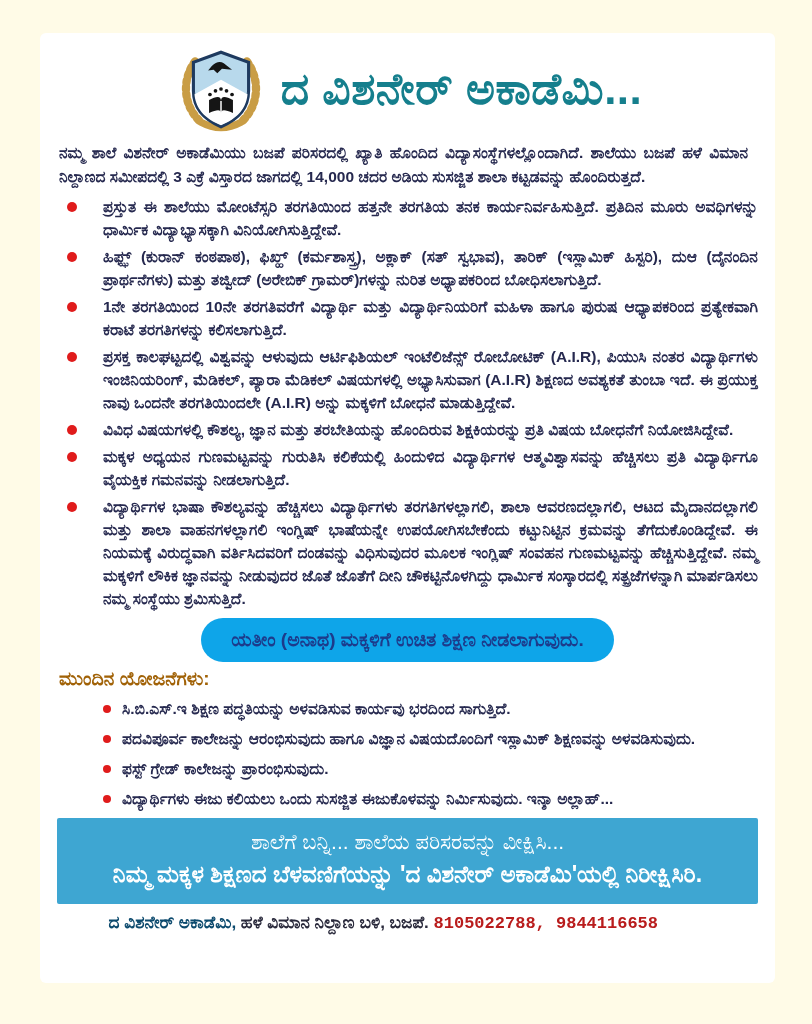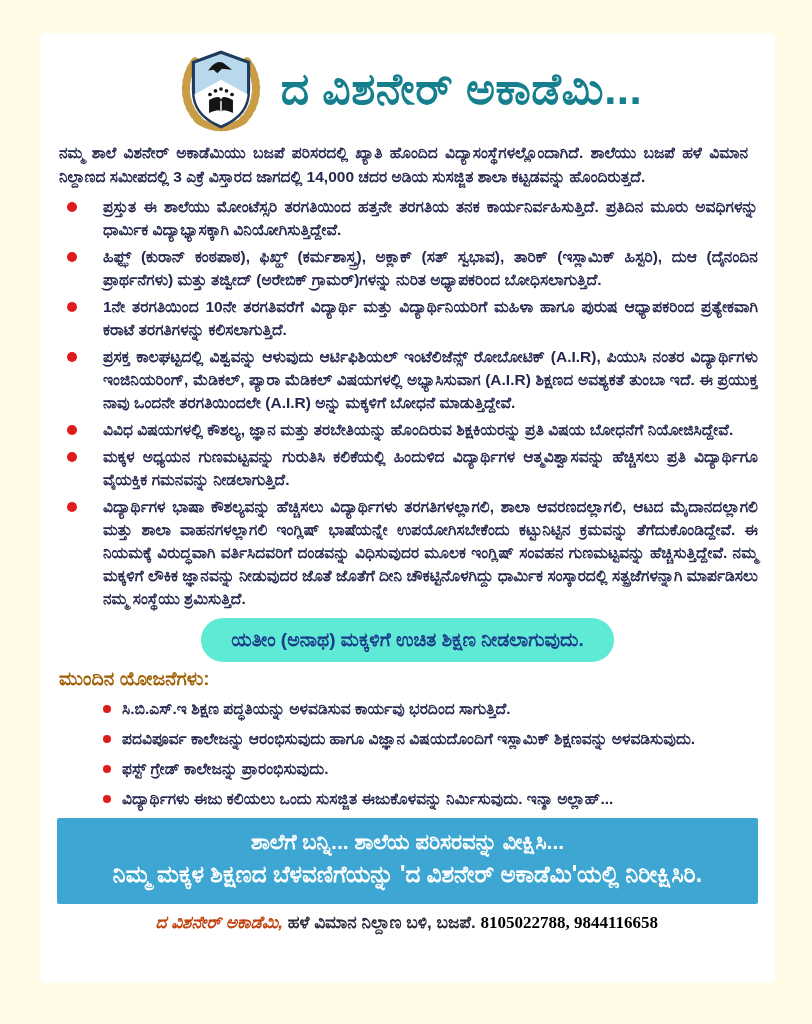--- a/index.html
+++ b/index.html
@@ -39,51 +39,51 @@
     width:10px;height:10px;border-radius:50%;
     background:#E01B1B;flex:none;margin-top:7px;
   }
   .bullets .btxt{
     font-size:15.5px;line-height:23px;font-weight:600;
     color:#26294F;text-align:justify;
   }
   
   .pill-wrap{text-align:center;margin:8px 0 6px 0;}
   .pill{
-    display:inline-block;background:#5eead4;color:#1D3B8B;
+    display:inline-block;background:#0ea5e9;color:#1D3B8B;
     font-weight:bold;font-size:19px;line-height:1;
     padding:12px 30px 13px 30px;border-radius:24px;
   }
   
   .plans-heading{
     color:#a16207;font-size:19px;font-weight:bold;margin:2px 0 8px 2px;
   }
   .plans li{display:flex;gap:11px;margin:0 0 8px 46px;}
   .plans .dot{
     width:8px;height:8px;border-radius:50%;
     background:#E01B1B;flex:none;margin-top:7px;
   }
   .plans .btxt{
     font-size:15.5px;line-height:22px;font-weight:600;color:#26294F;text-align:right;
   }
   
   .banner{
     background:#3EA6D2;color:#FFFFFF;text-align:center;
     margin:8px 0 0 0;padding:9px 6px 12px 6px;border-radius:2px;
   }
-  .banner .l1{font-size:21px;font-weight:bold;line-height:1.45;}
+  .banner .l1{font-size:21px;font-weight:normal;line-height:1.45;}
   .banner .l2{font-size:23px;font-weight:bold;line-height:1.5;}
   
   .contact{
     text-align:right;padding:9px 100px 0 0;
     font-size:17px;font-weight:bold;white-space:nowrap;
   }
-  .contact .name{color:#c2410c;font-style:italic;}
+  .contact .name{color:#0c4a6e;}
   .contact .addr{color:#2A2A3C;}
-  .contact .phones{color:#000000;font-family:Liberation Serif, serif;}
+  .contact .phones{color:#b91c1c;font-family:Liberation Mono, monospace;}
 </style>
 </head>
 <body>
 
 <div class="card">
 
   <div class="header">
     <svg class="logo" viewBox="0 0 100 100" aria-hidden="true">
 
       <path d="M22 20 C8 38 8 66 26 84" fill="none" stroke="#C99D45" stroke-width="9" stroke-dasharray="3.2 4.2" stroke-linecap="round"></path>

